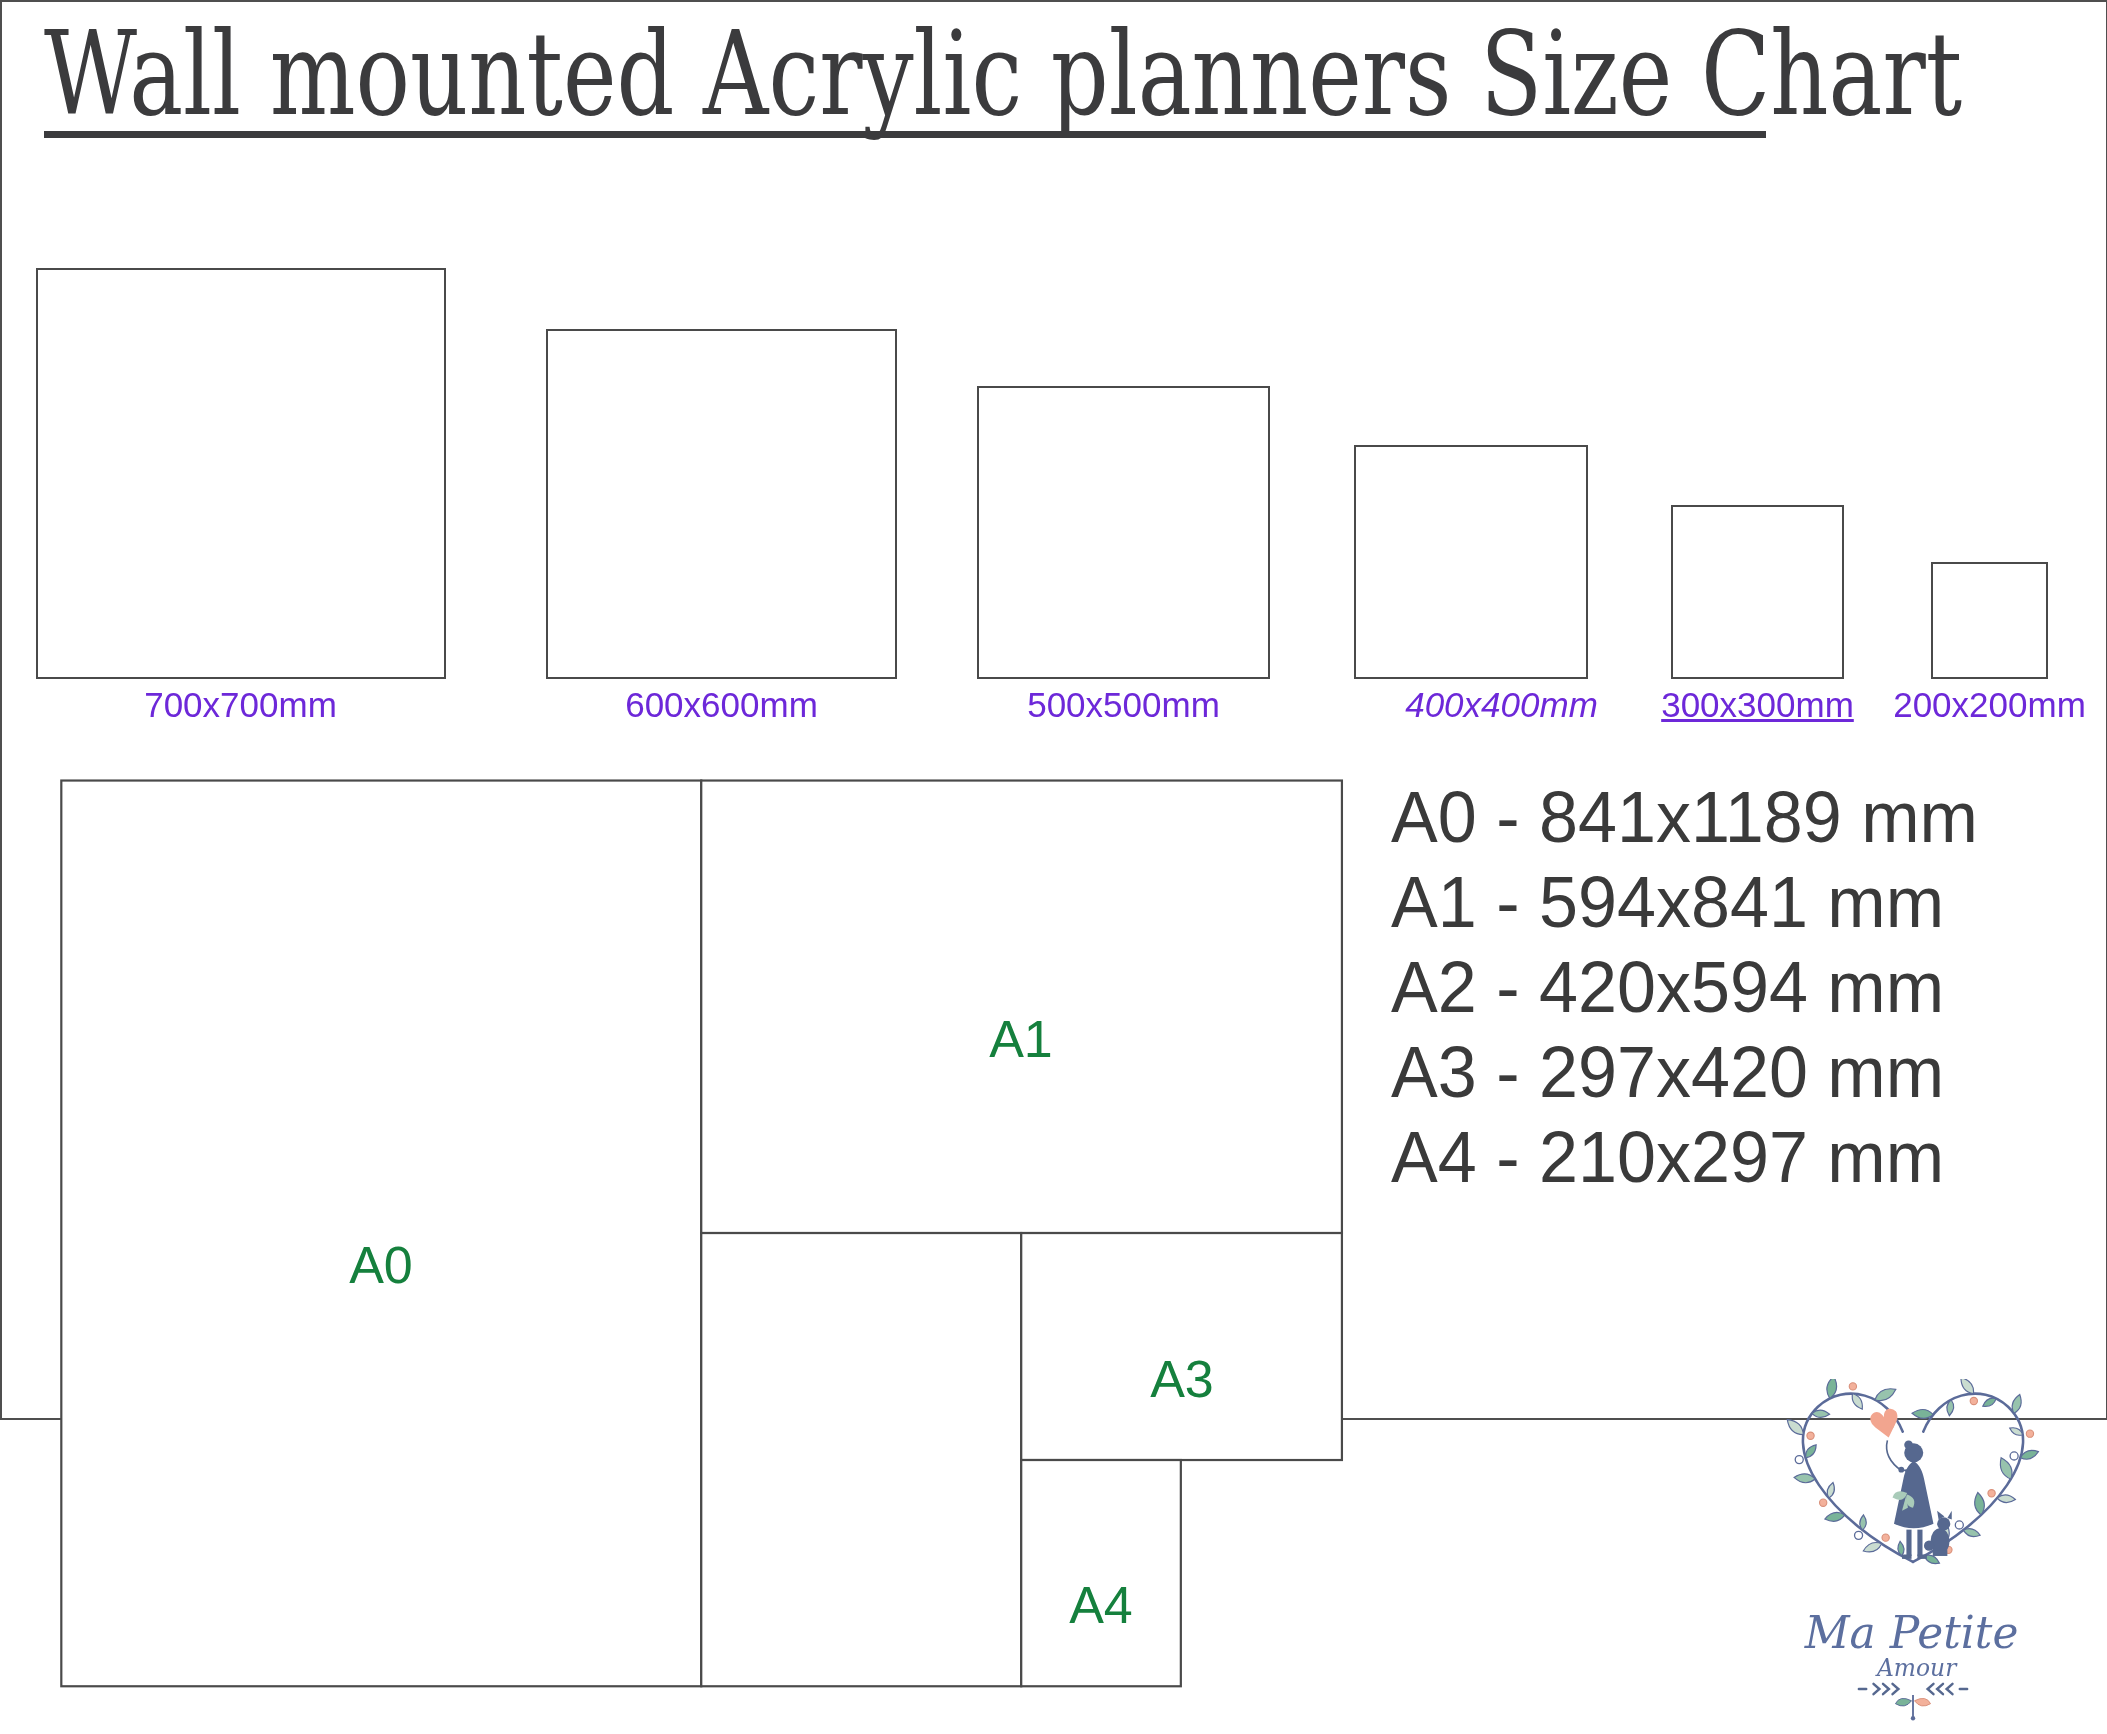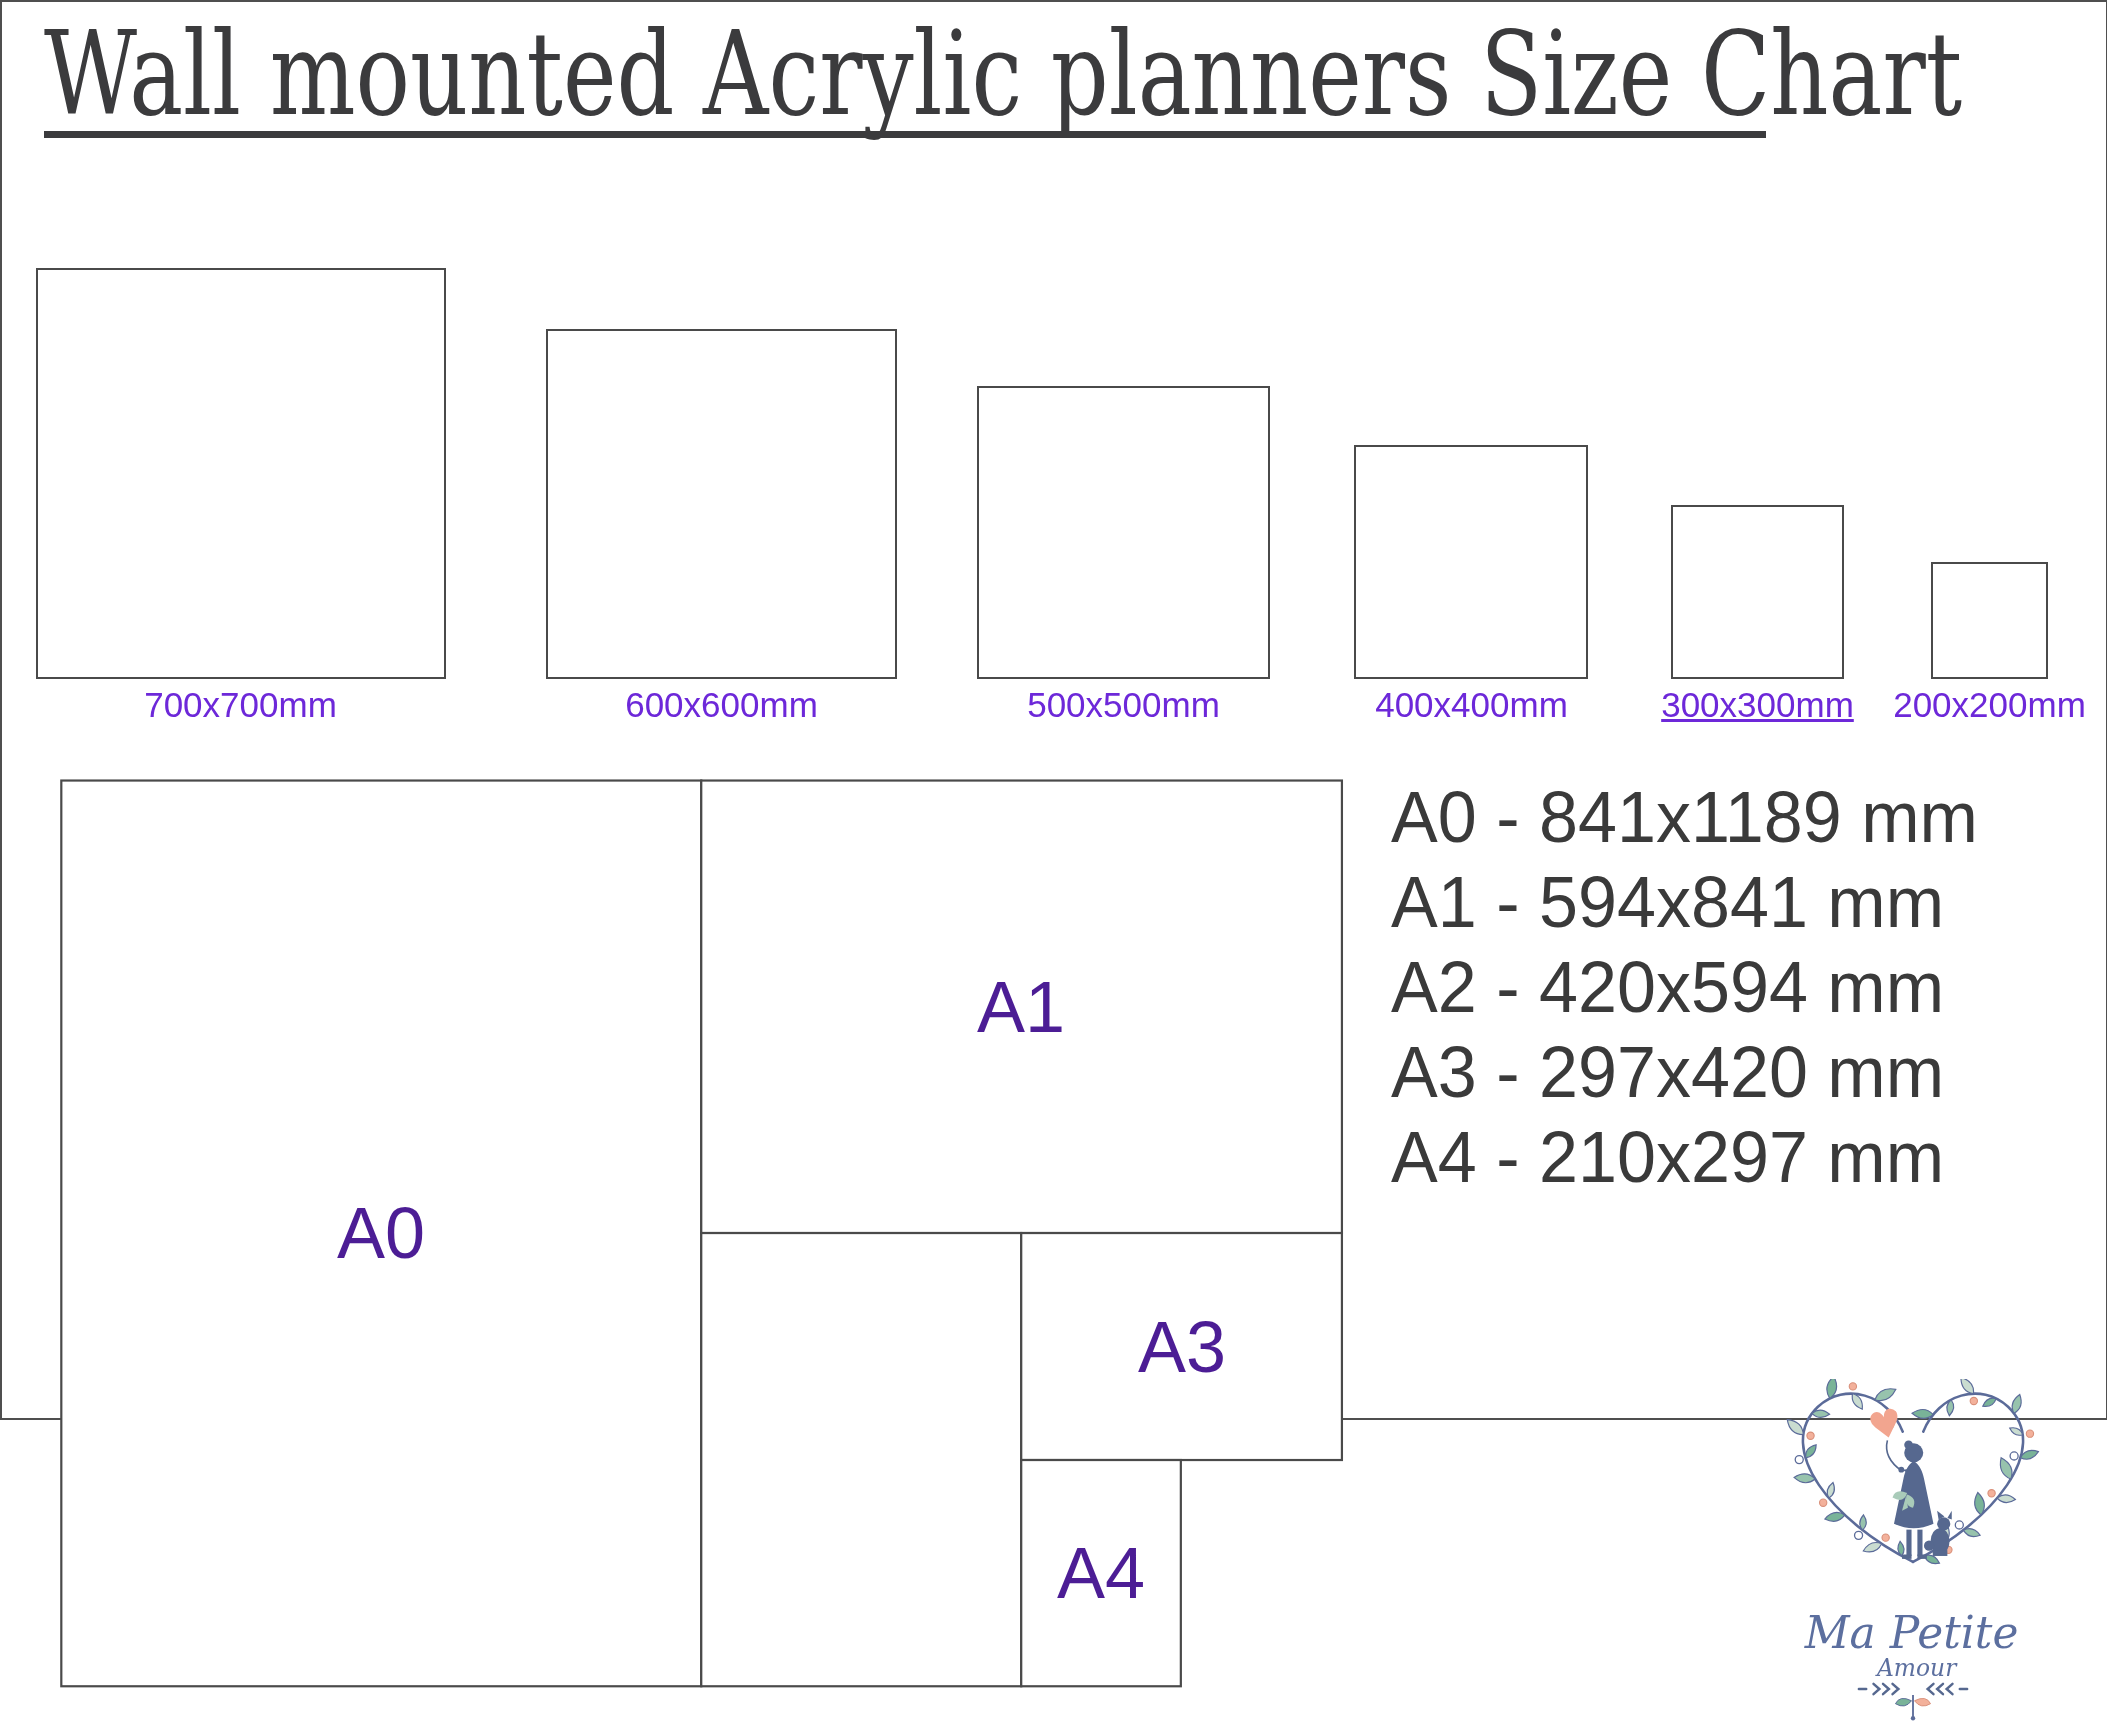--- a/index.html
+++ b/index.html
@@ -15,21 +15,21 @@
   .title-underline{position:absolute;left:42px;top:129px;width:1722px;height:7.3px;
          background:#3b3b3d;}
   
   .sq{position:absolute;box-sizing:border-box;border:2.2px solid #4a4a4a;
       background:#ffffff;}
   .sq-label{position:absolute;top:683px;width:293px;text-align:center;
       font-size:35px;color:#6d28d9;}
   
   .a-svg{position:absolute;left:0;top:0;width:2108px;height:1735px;}
   .a-label{position:absolute;width:220px;height:95px;display:flex;
-      align-items:center;justify-content:center;font-size:72px;color:#4c1d95;}
+      align-items:center;justify-content:center;font-size:52px;color:#15803d;margin-top:32px;}
   
   .legend{position:absolute;left:1389px;top:772px;color:#3a3a3a;
       font-size:73px;line-height:85px;transform:scaleX(0.96);
       transform-origin:left top;white-space:nowrap;}
   
   .logo{position:absolute;left:1761px;top:1377px;width:300px;height:351px;}
   .logo text{font-family:"DejaVu Serif","Liberation Serif",serif;}
 </style>
 </head>
 <body>
@@ -42,21 +42,21 @@
   <div class="sq" style="left:34px;top:266px;width:410px;height:411px;"></div>
   <div class="sq" style="left:544px;top:327px;width:351px;height:350px;"></div>
   <div class="sq" style="left:975px;top:384px;width:293px;height:293px;"></div>
   <div class="sq" style="left:1352px;top:443px;width:234px;height:234px;"></div>
   <div class="sq" style="left:1669px;top:503px;width:173px;height:174px;"></div>
   <div class="sq" style="left:1929px;top:560px;width:117px;height:117px;"></div>
 
   <div class="sq-label" style="left:92px;">700x700mm</div>
   <div class="sq-label" style="left:573px;">600x600mm</div>
   <div class="sq-label" style="left:975px;">500x500mm</div>
-  <div class="sq-label" style="left:1323px;">400x400mm</div>
+  <div class="sq-label" style="left:1353px;font-style:italic;">400x400mm</div>
   <div class="sq-label" style="left:1609px;text-decoration:underline;">300x300mm</div>
   <div class="sq-label" style="left:1841px;">200x200mm</div>
 
   <svg class="a-svg" viewBox="0 0 2879 2369">
     <g fill="#ffffff" stroke="#4a4a4a" stroke-width="3">
       <rect x="81" y="1063" width="874" height="1237"></rect>
       <rect x="955" y="1063" width="875" height="618"></rect>
       <rect x="955" y="1681" width="437" height="619"></rect>
       <rect x="1392" y="1681" width="438" height="310"></rect>
       <rect x="1392" y="1991" width="218" height="309"></rect>

